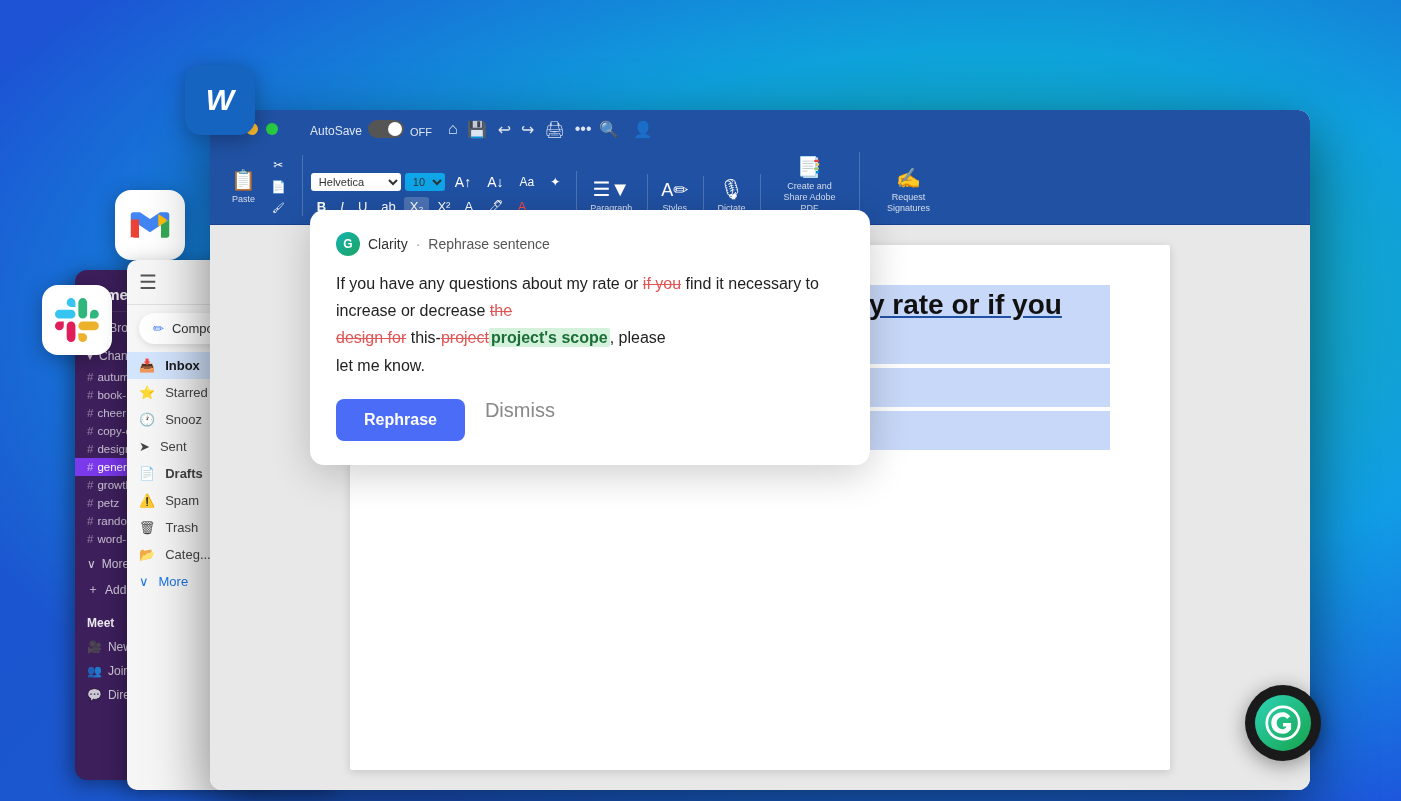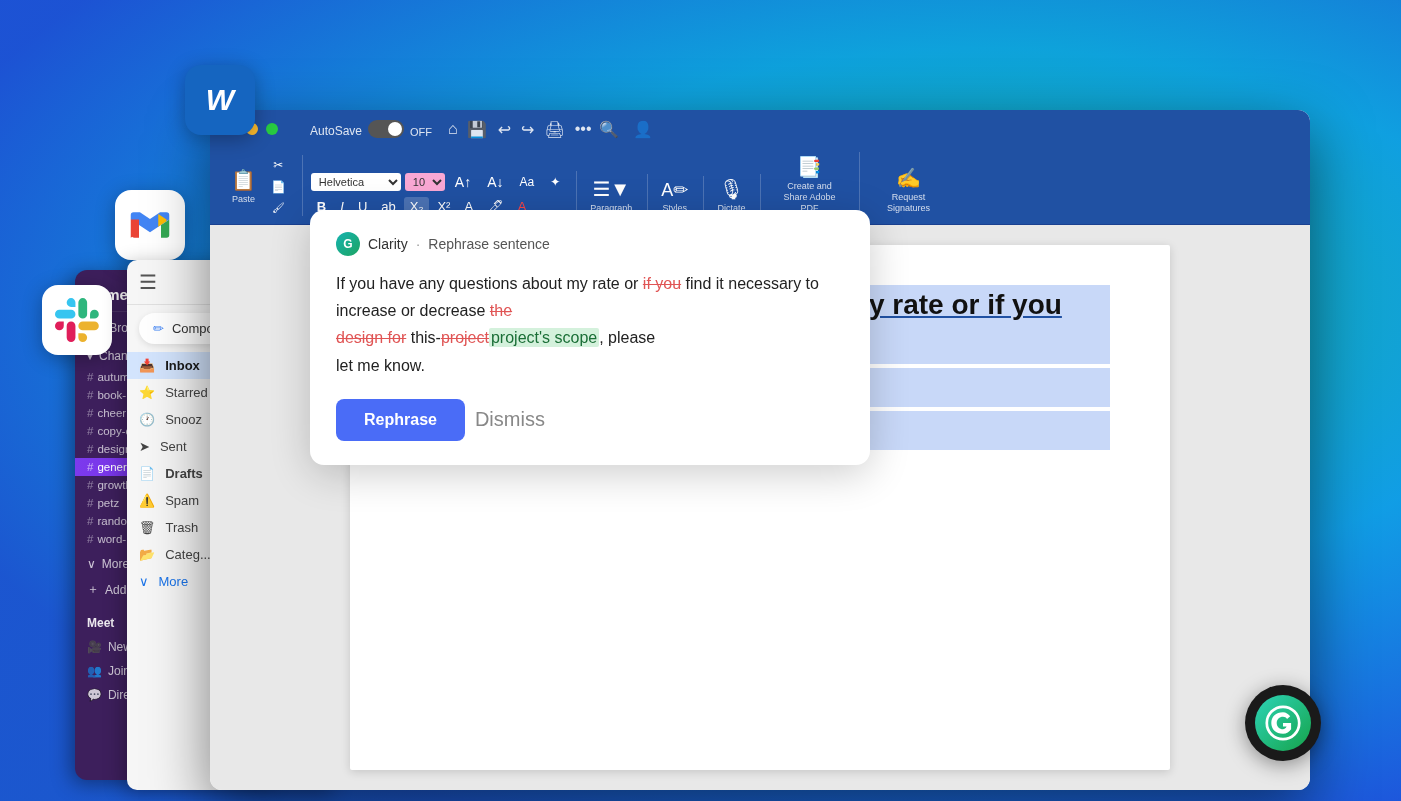--- a/index.html
+++ b/index.html
@@ -282,21 +282,21 @@
     .font-select {
       background: white;
       border: none;
       border-radius: 3px;
       font-size: 11px;
       padding: 2px 4px;
       color: #333;
       width: 90px;
     }
     .font-size-select {
-      background: #f9a8d4;
+      background: #0ea5e9;
       border: none;
       border-radius: 3px;
       font-size: 11px;
       padding: 2px 4px;
       color: #333;
       width: 40px;
     }
     .ribbon-icon-btn {
       color: white;
       font-size: 14px;
@@ -386,32 +386,32 @@
       line-height: 1.7;
       color: #222;
       margin-bottom: 20px;
     }
     .deleted-text {
       text-decoration: line-through;
       color: #e05555;
     }
     .added-text {
       color: #1a6e36;
-      font-weight: 400;
+      font-weight: 700;
     }
     .highlight-green {
       background: #d4f1dc;
       color: #1a6e36;
       padding: 1px 2px;
       border-radius: 2px;
     }
     .grammarly-actions {
       display: flex;
-      align-items: center;
-      gap: 10px;
+      align-items: flex-start;
+      gap: 20px;
     }
     .btn-rephrase {
       background: #4a6cf7;
       color: white;
       border: none;
       border-radius: 8px;
       padding: 12px 28px;
       font-size: 16px;
       font-weight: 600;
       cursor: pointer;

